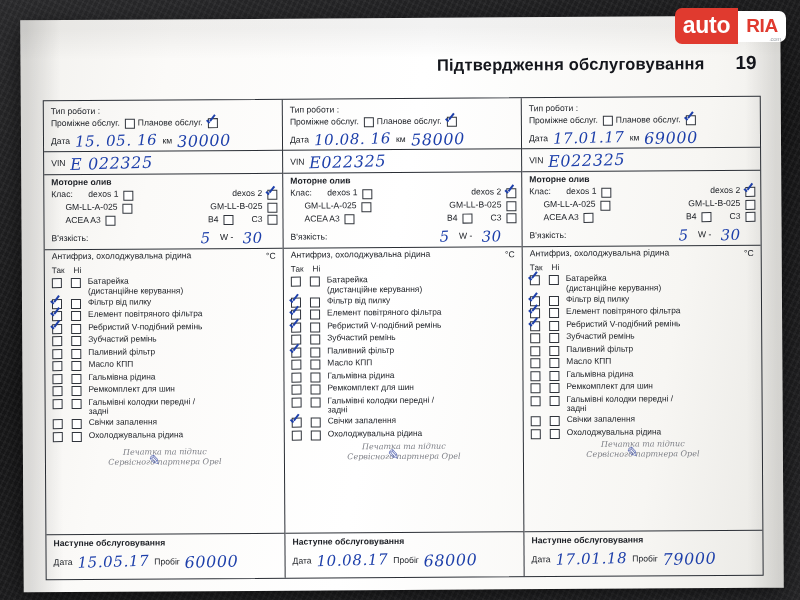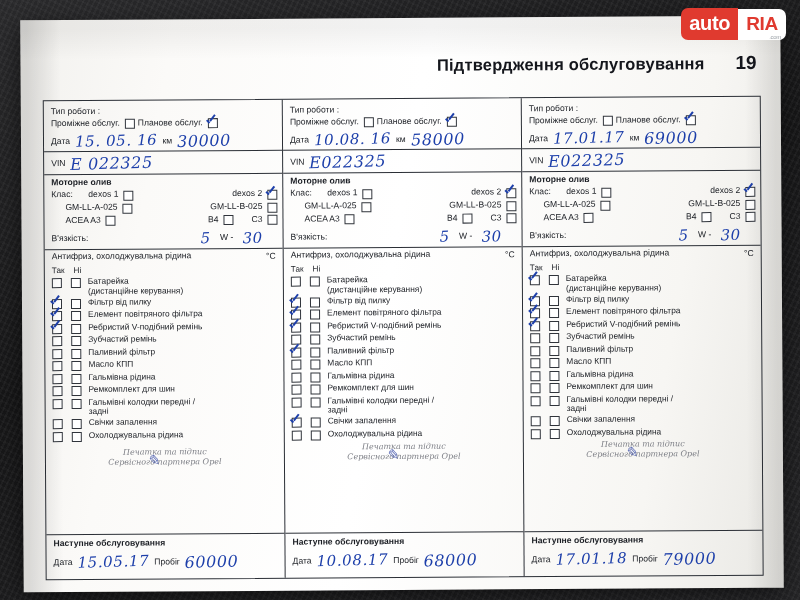--- a/index.html
+++ b/index.html
@@ -106,21 +106,21 @@
     font-family:"DejaVu Serif", serif;font-style:italic;
     color:#2a3fa0;font-size:15px;opacity:.75;transform:rotate(-6deg);
   }
   
   .logo{
     position:absolute;right:14px;top:8px;
     display:flex;align-items:center;
     background:transparent;
   }
   .logo .auto{
-    background:#e03a2f;color:#fff;font-weight:bold;font-size:20px;
+    background:#e03a2f;color:#fff;font-weight:bold;font-size:23px;
     padding:4px 8px 5px 8px;border-radius:7px 0 0 7px;letter-spacing:-.3px;
   }
   .logo .ria{
     background:#ffffff;color:#e03a2f;font-weight:bold;font-size:19px;
     padding:4px 8px 5px 8px;border-radius:0 7px 7px 0;letter-spacing:-.3px;
     position:relative;
   }
   .logo .com{
     position:absolute;right:5px;bottom:0px;font-size:6px;color:#9aa0a6;font-weight:normal;
   }

